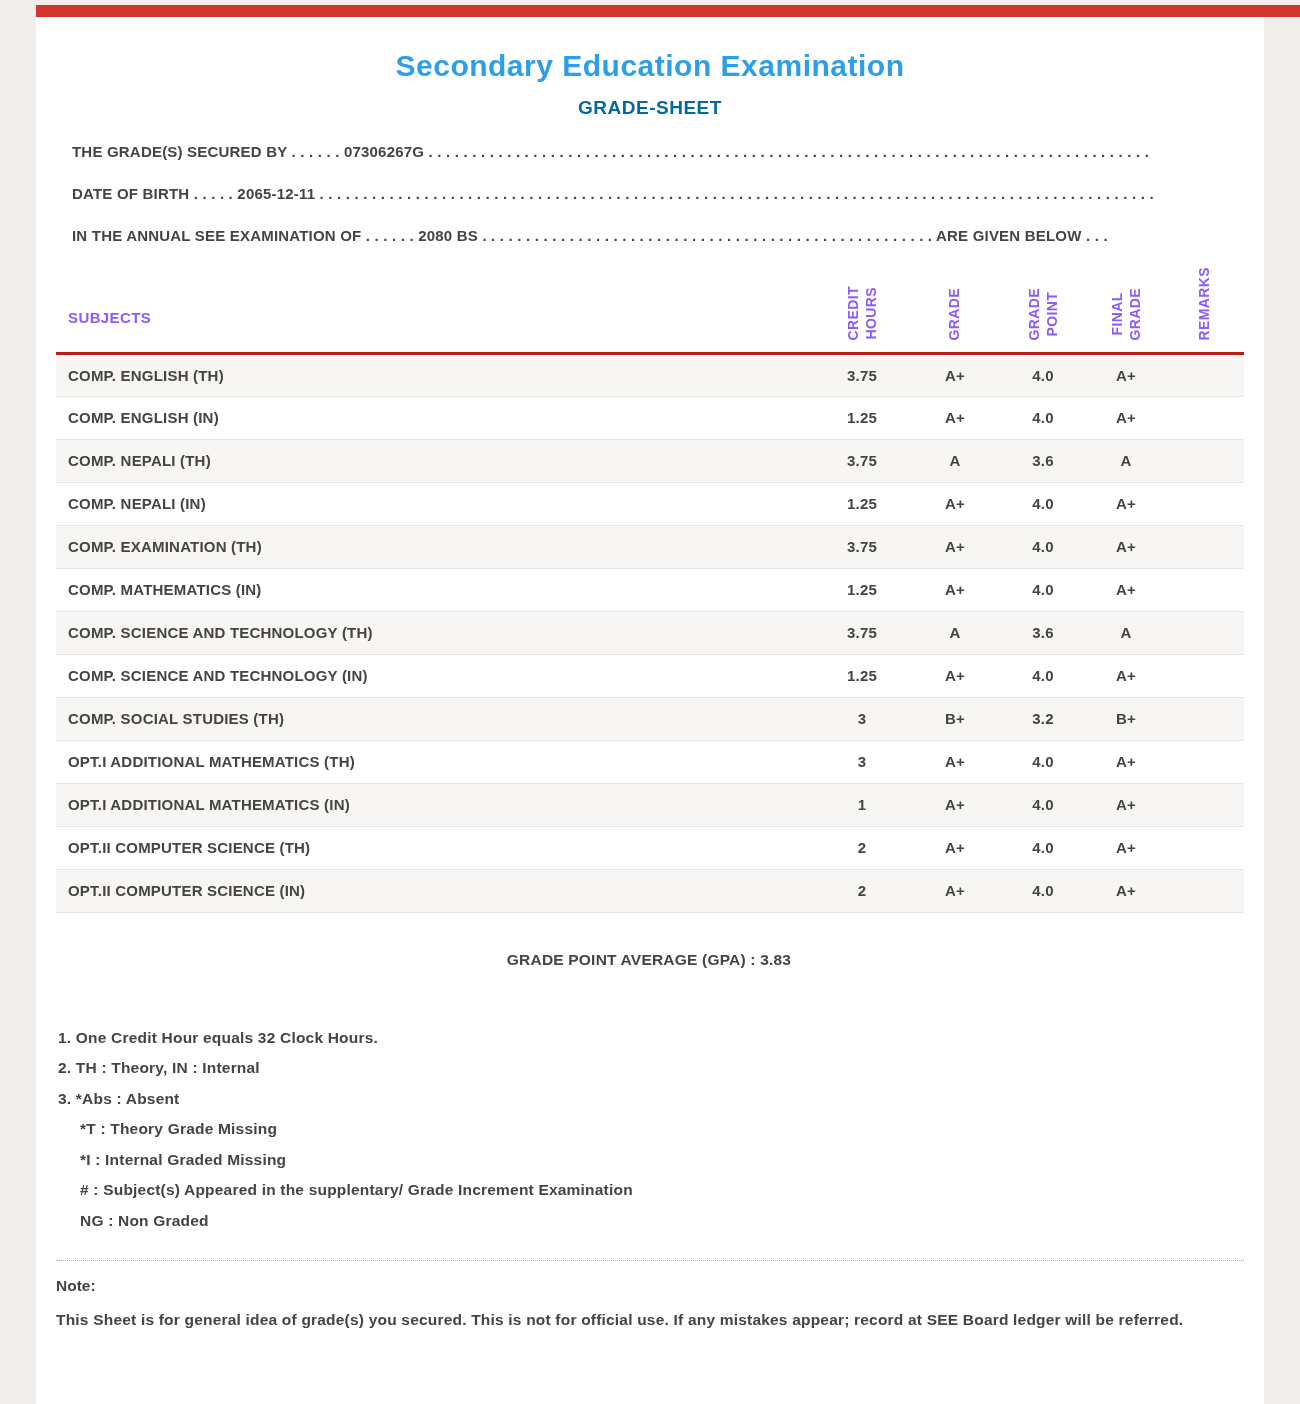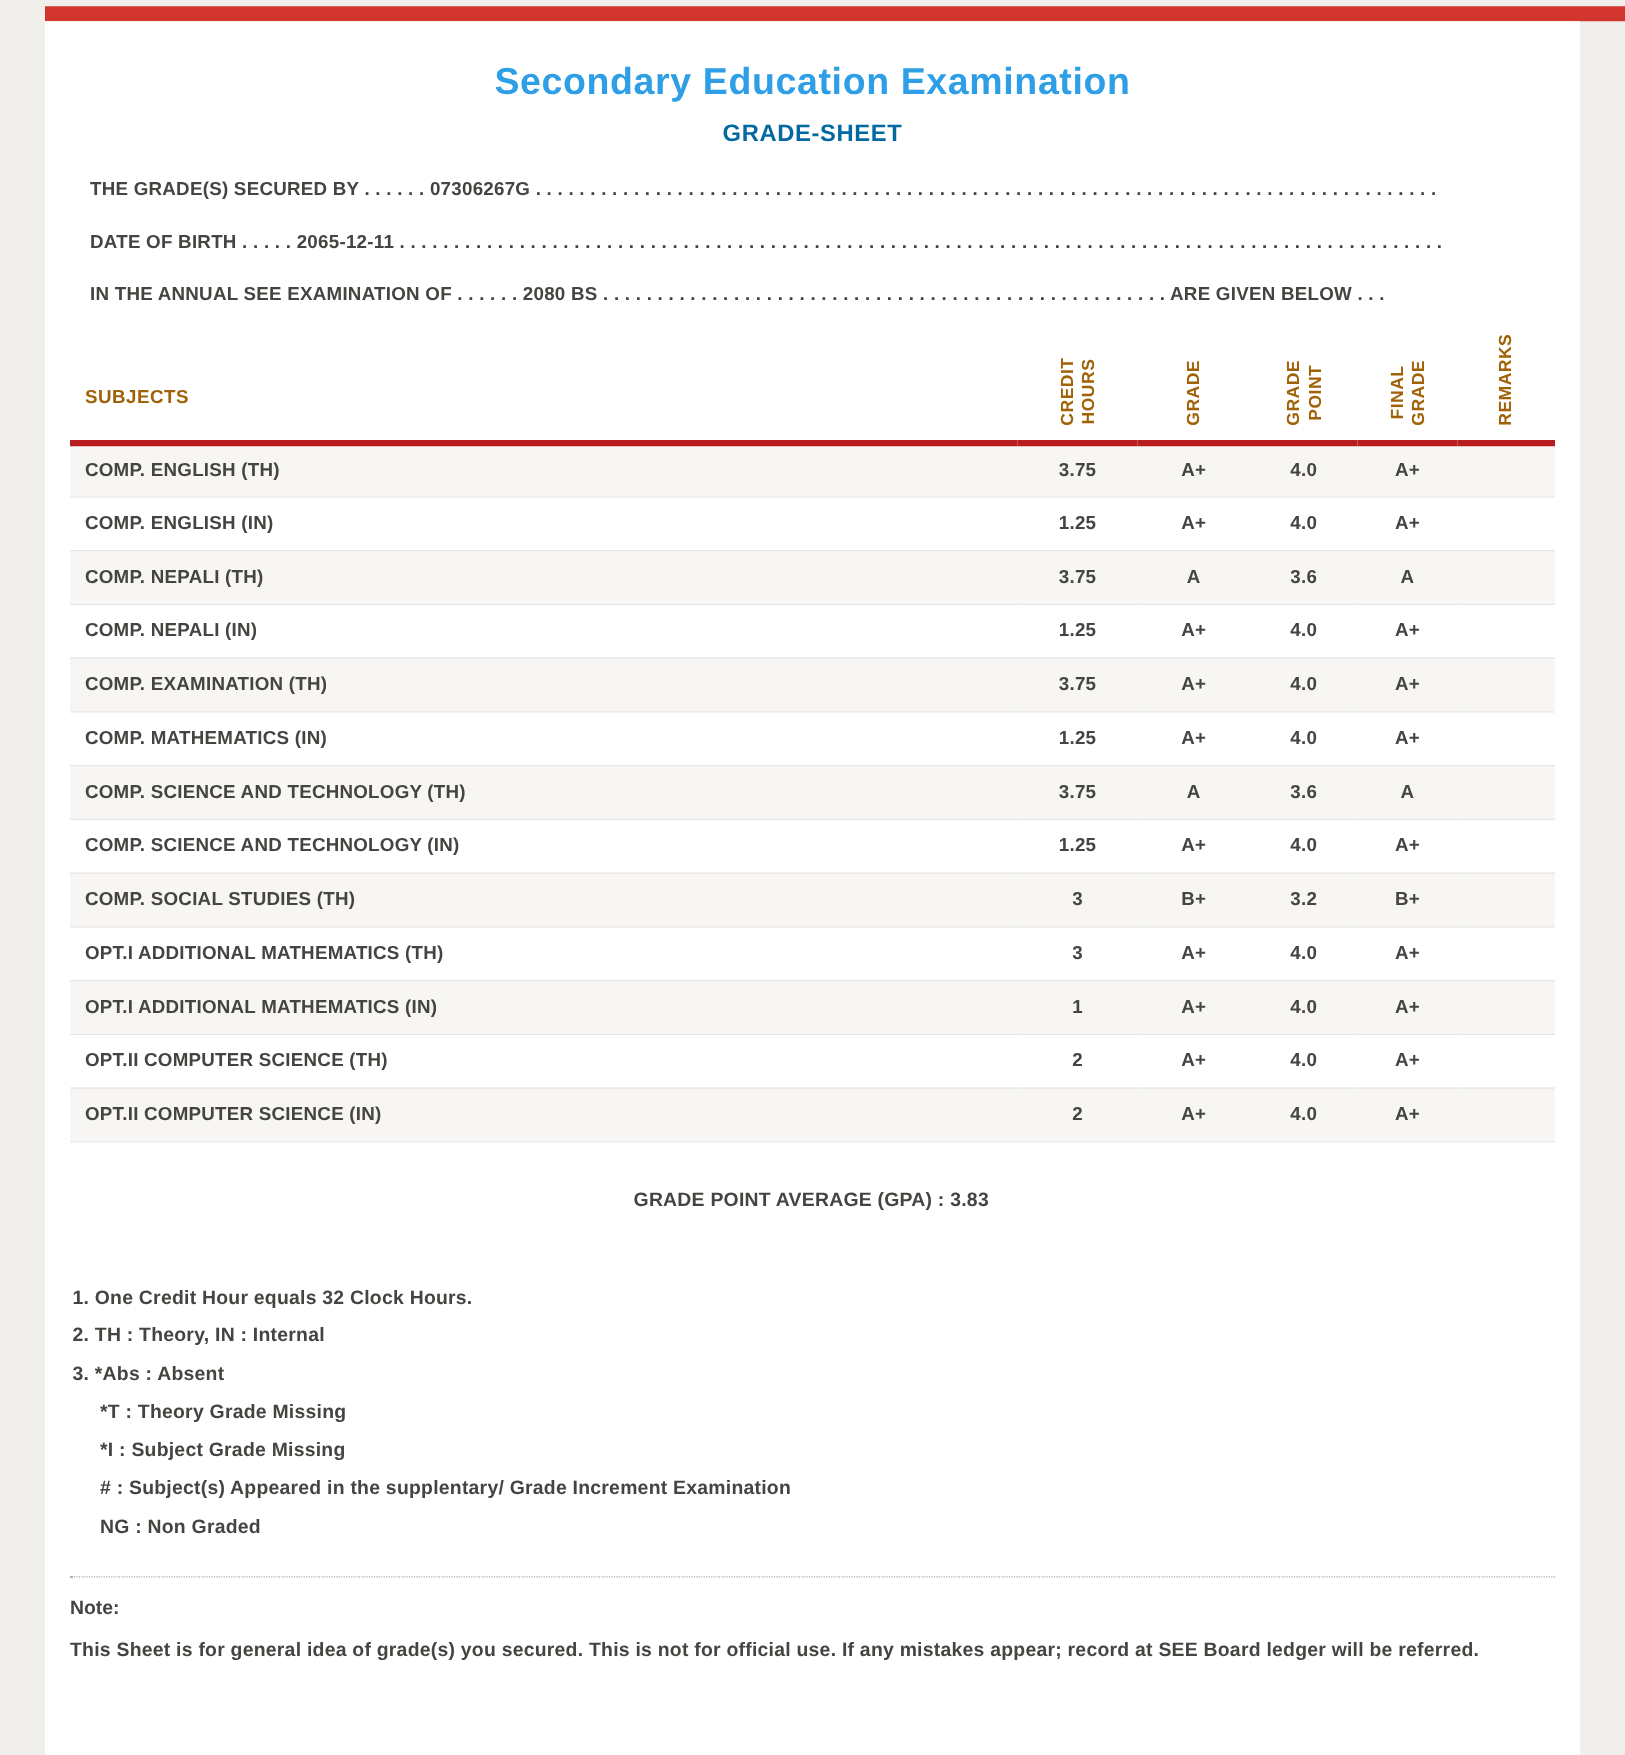--- a/index.html
+++ b/index.html
@@ -51,24 +51,24 @@
   }
   table.grades {
     width: 100%;
     border-collapse: collapse;
     table-layout: fixed;
     margin-top: 10px;
   }
   table.grades thead th {
     height: 82px;
     vertical-align: bottom;
-    border-bottom: 5px solid #b91c1c;
+    border-bottom: 3px solid #b91c1c;
     font-size: 14px;
     font-weight: 700;
-    color: #a16207;
+    color: #8b5cf6;
     text-align: center;
     padding-bottom: 8px;
     letter-spacing: 0.4px;
   }
   table.grades thead th.th-subjects {
     text-align: left;
     padding-left: 12px;
     padding-bottom: 26px;
     font-size: 15px;
   }
@@ -270,21 +270,21 @@
         </tbody>
     </table>
 
     <div class="gpa">GRADE POINT AVERAGE (GPA) : 3.83</div>
 
     <div class="notes">
         <div class="note-item">1. One Credit Hour equals 32 Clock Hours.</div>
         <div class="note-item">2. TH : Theory, IN : Internal</div>
         <div class="note-item">3. *Abs : Absent</div>
         <div class="note-item indent">*T : Theory Grade Missing</div>
-        <div class="note-item indent">*I : Subject Grade Missing</div>
+        <div class="note-item indent">*I : Internal Graded Missing</div>
         <div class="note-item indent"># : Subject(s) Appeared in the supplentary/ Grade Increment Examination</div>
         <div class="note-item indent">NG : Non Graded</div>
       </div>
 
     <div class="separator"></div>
 
     <div class="note-label">Note:</div>
     <div class="note-text">This Sheet is for general idea of grade(s) you secured. This is not for official use. If any mistakes appear; record at SEE Board ledger will be referred.</div>
   </div>
 </div>

